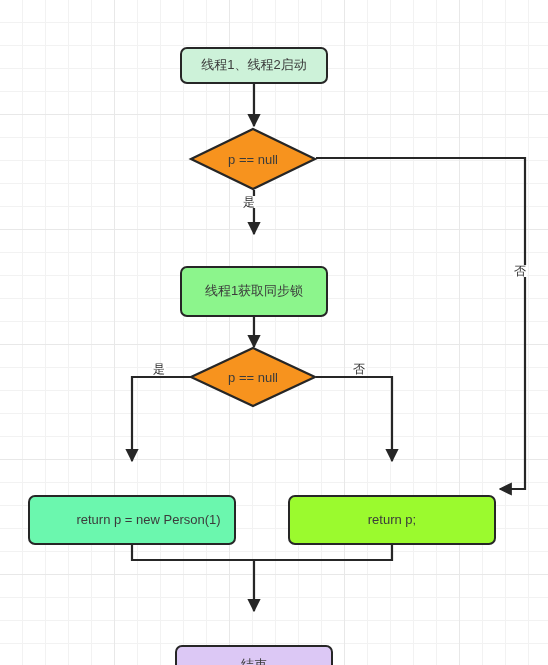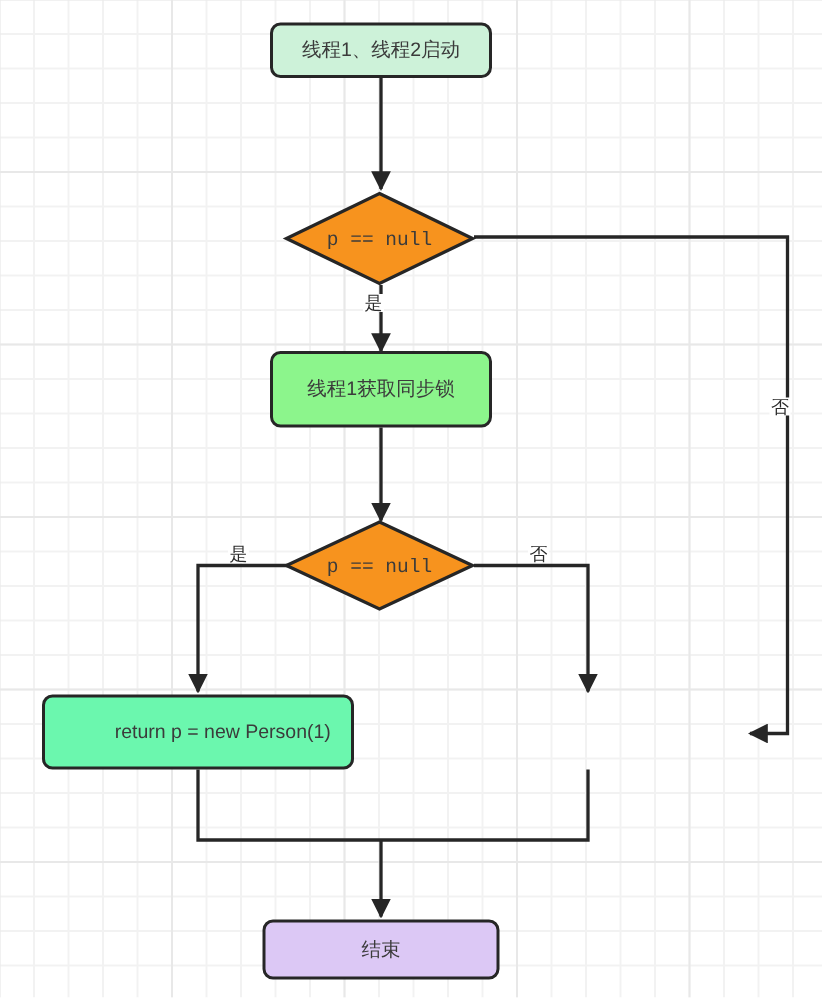--- a/index.html
+++ b/index.html
@@ -40,27 +40,27 @@
     box-sizing: border-box;
     display: flex;
     align-items: center;
     justify-content: center;
     border: 2px solid #262626;
     color: #3b3b3b;
     font-size: 13px;
     line-height: 1.3;
     text-align: center;
     white-space: nowrap;
+    margin-top: 32px;
   }
   .node.box {
     border-radius: 7px;
   }
   .diamond-wrap {
     position: absolute;
-    font-family: Liberation Mono, monospace;
   }
   .diamond-wrap svg {
     position: absolute;
     left: 0;
     top: 0;
     overflow: visible;
   }
   .diamond-label {
     position: absolute;
     left: 0;
@@ -128,20 +128,23 @@
     <svg width="126" height="60" viewBox="0 0 126 60" xmlns="http://www.w3.org/2000/svg">
       <polygon points="63,1 125,30 63,59 1,30" fill="#F7931E" stroke="#262626" stroke-width="2.2"></polygon>
     </svg>
     <div class="diamond-label">p == null</div>
   </div>
 
   <div class="node box" style="left:28px; top:463px; width:208px; height:50px; background:#6BF7AE;padding-left:33px;">
     <span>return p = new Person(1)</span>
   </div>
 
+  <div class="node box" style="left:288px; top:463px; width:208px; height:50px; background:#9BFA2E;">
+    <span>return p;</span>
+  </div>
 
   <div class="node box" style="left:175px; top:613px; width:158px; height:40px; background:#DCC8F5;">
     <span>结束</span>
   </div>
 
   <div class="edge-label" style="left:242px; top:196px;">是</div>
   <div class="edge-label" style="left:513px; top:265px;">否</div>
   <div class="edge-label" style="left:152px; top:363px;">是</div>
   <div class="edge-label" style="left:352px; top:363px;">否</div>
 

